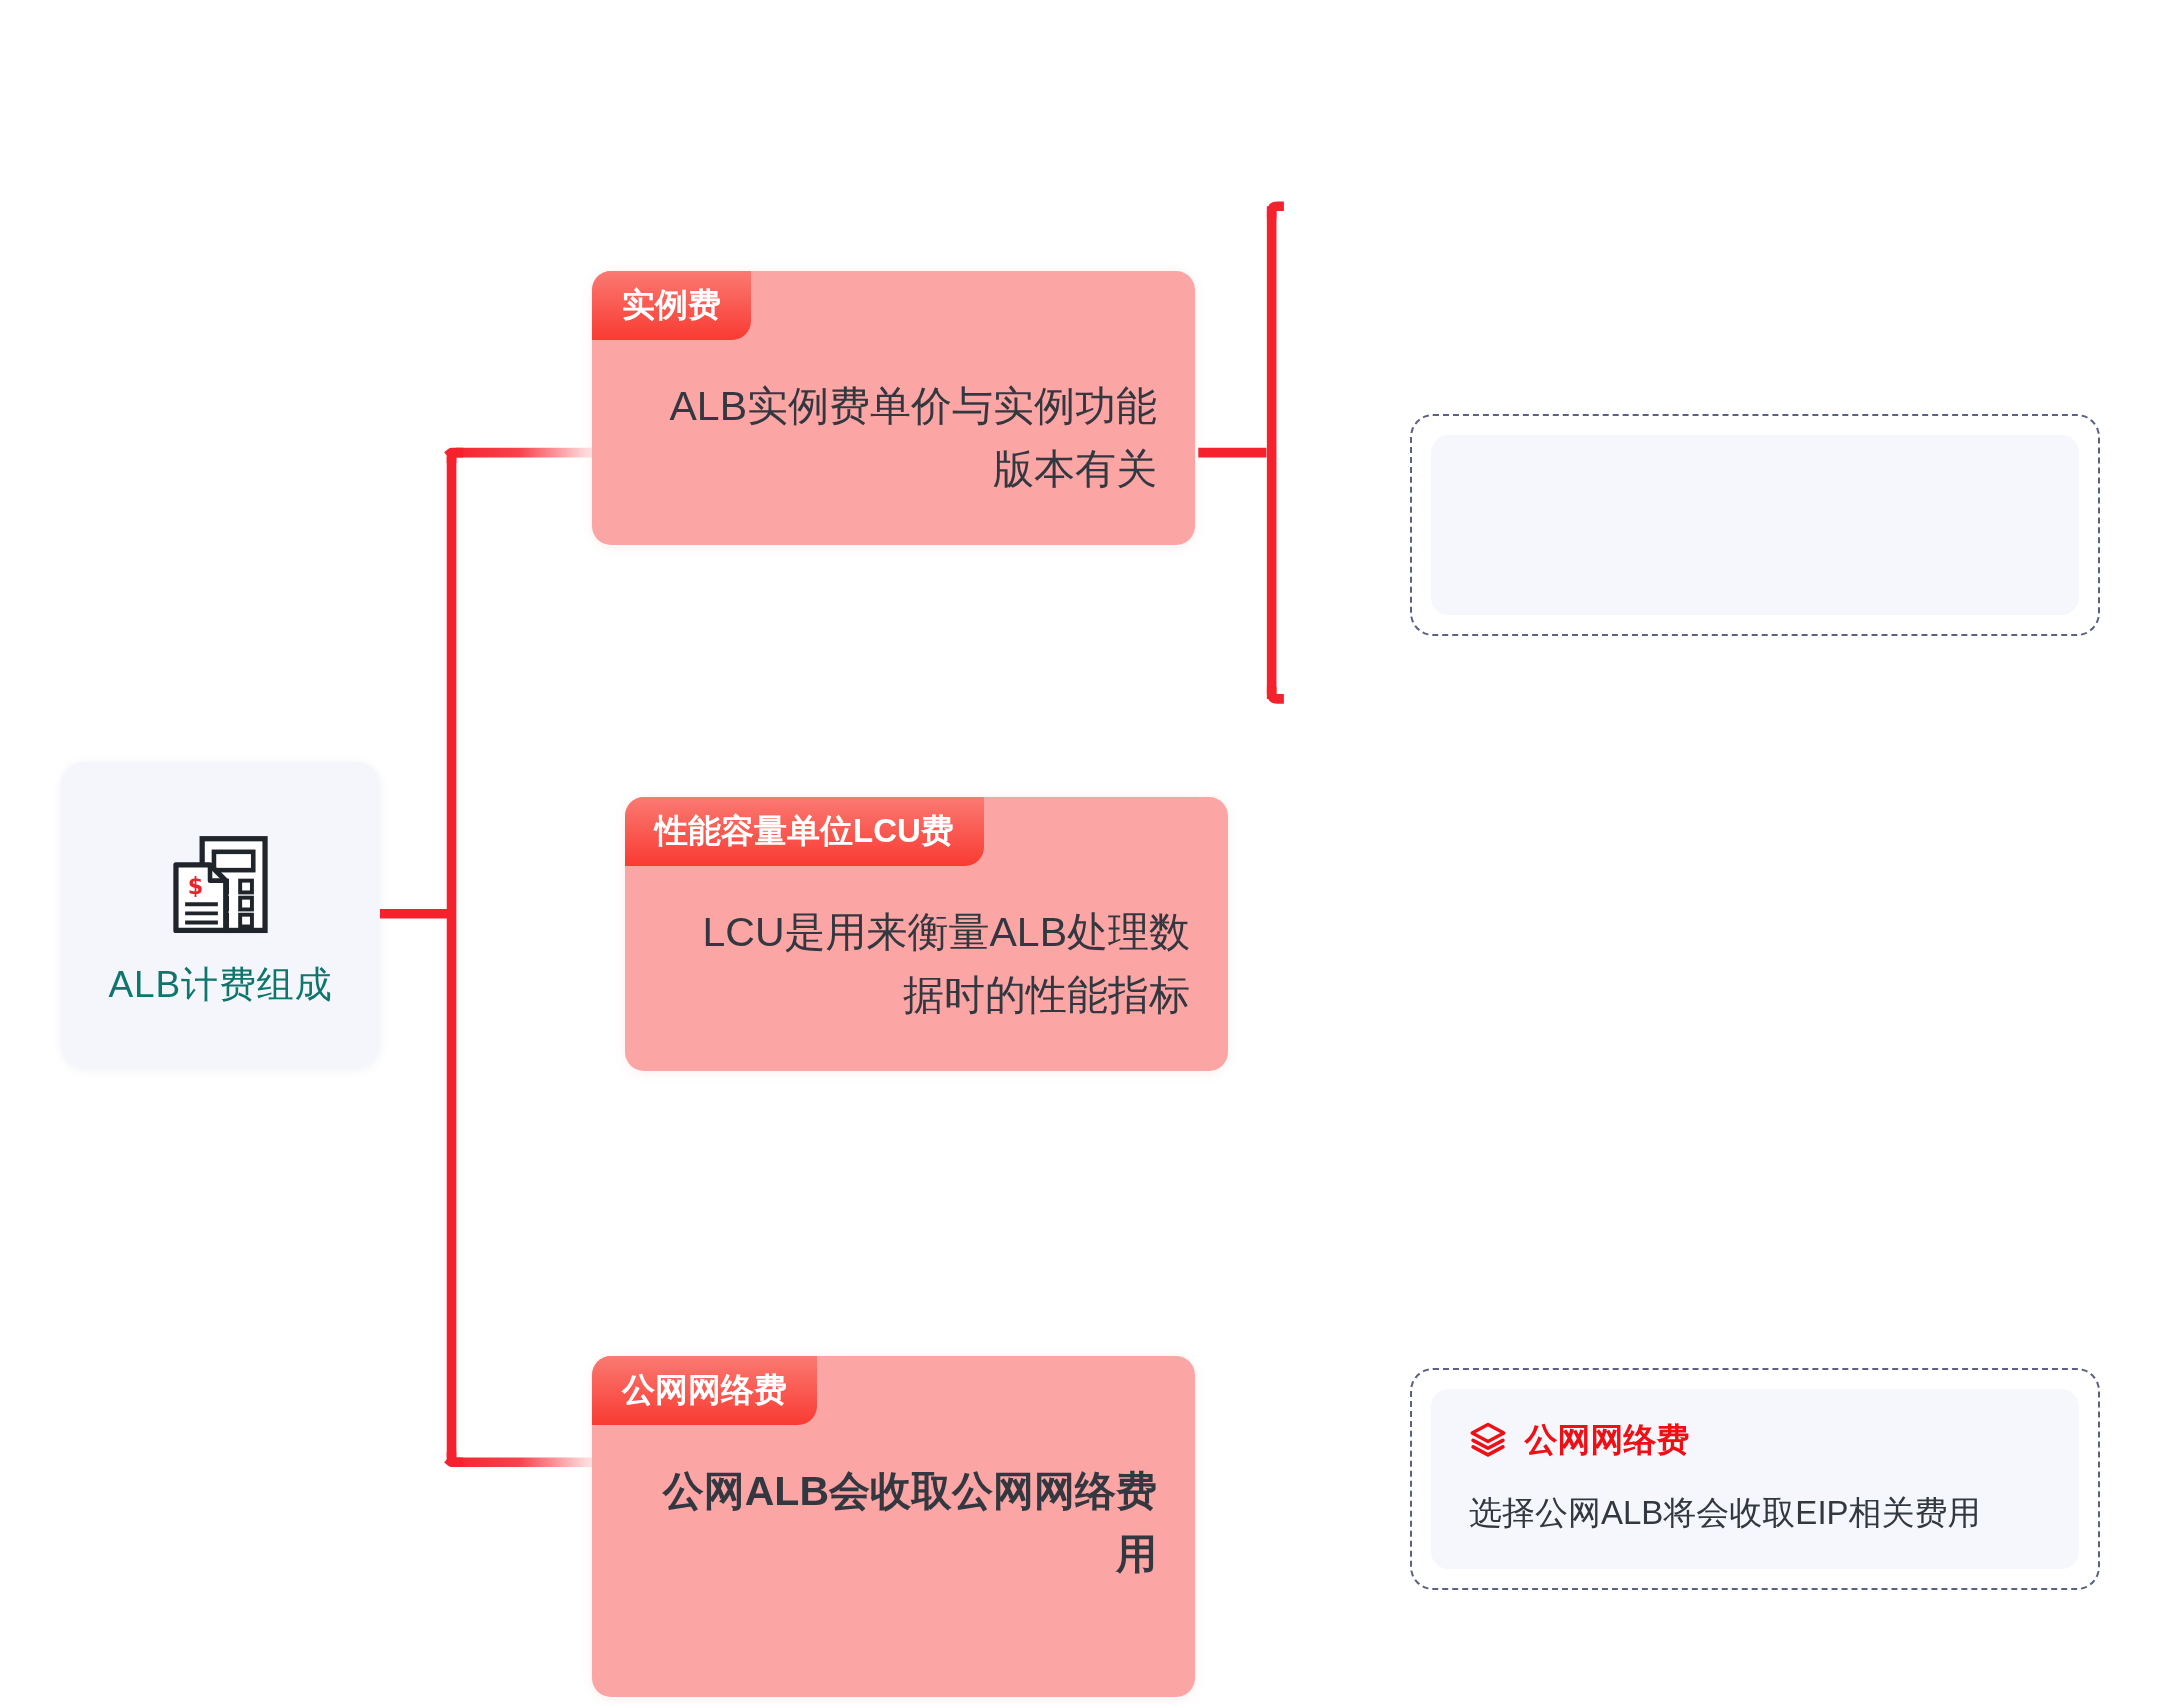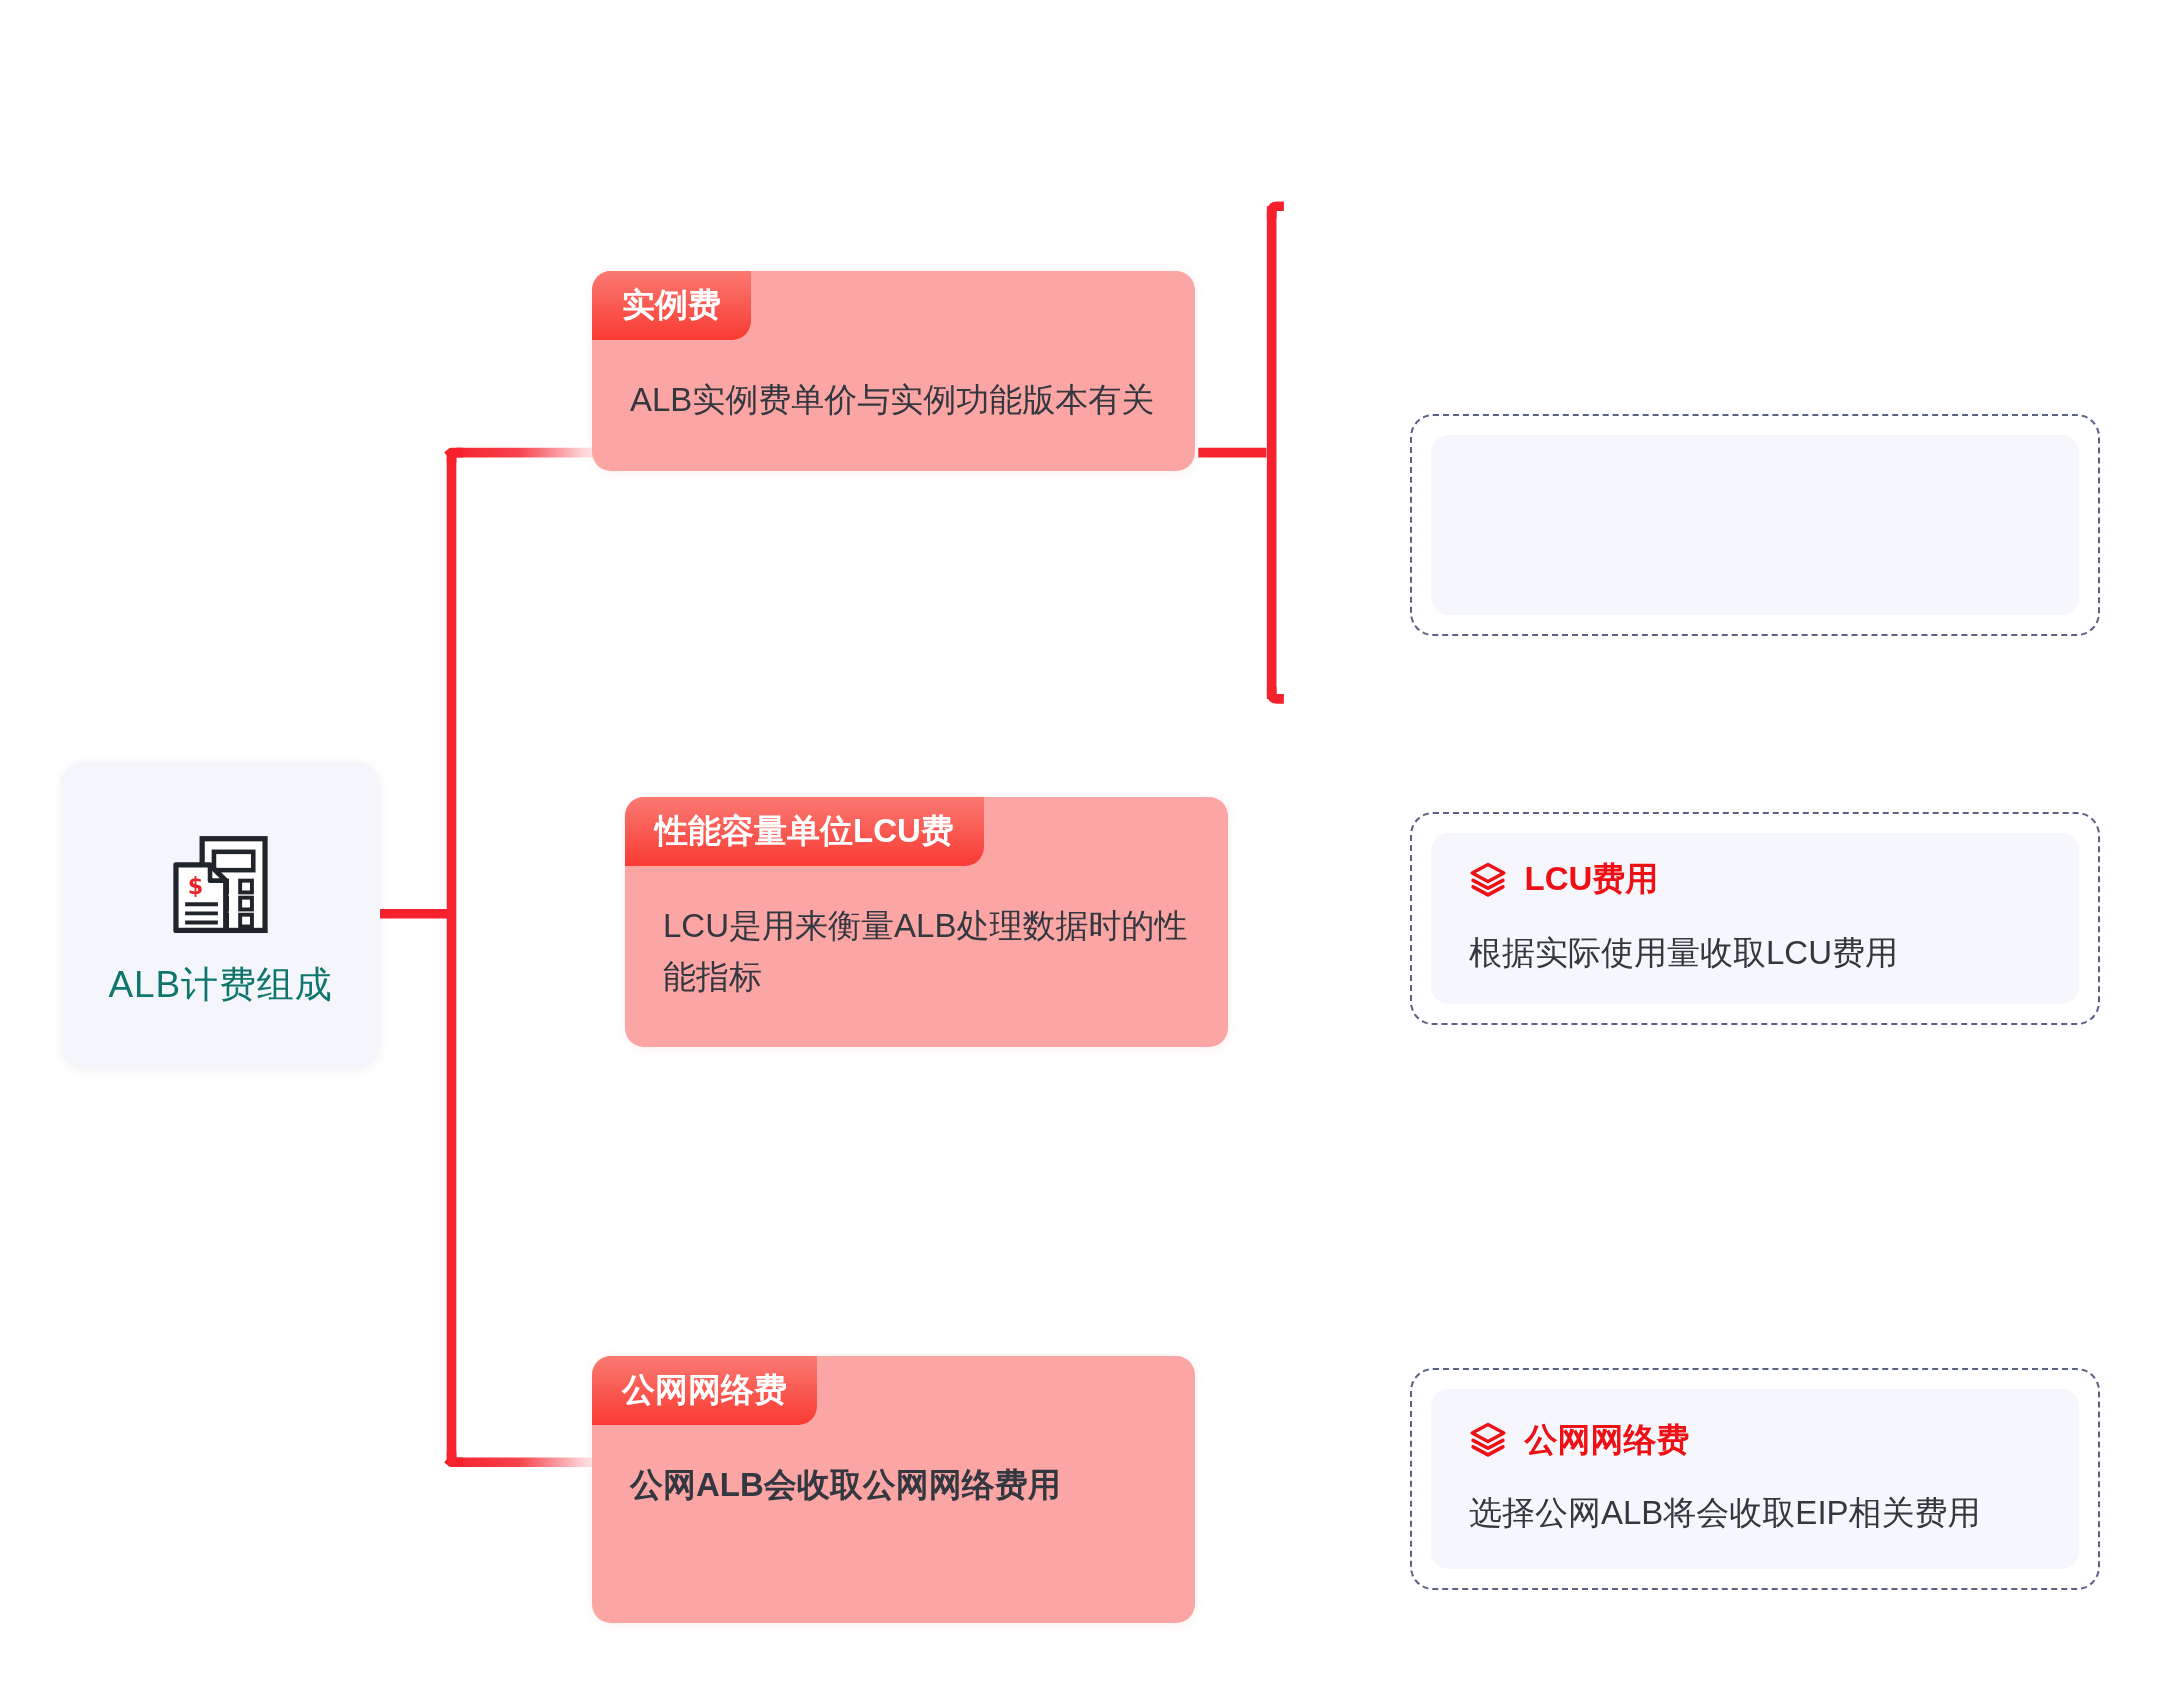--- a/index.html
+++ b/index.html
@@ -75,23 +75,24 @@
     border-top-left-radius: 19px;
     border-bottom-right-radius: 19px;
     color: #ffffff;
     font-size: 33px;
     font-weight: bold;
     line-height: 1.1;
     white-space: nowrap;
   }
   .branch-body {
     padding: 35px 38px 45px 38px;
-    font-size: 33px;
+    font-size: 41px;
     color: #333840;
     line-height: 1.52;
+    text-align: right;
   }
 
   
   .leaf-wrap {
     position: absolute;
     border: 2.6px dashed #5b6184;
     border-radius: 23px;
     box-sizing: border-box;
     padding: 19px;
   }
@@ -205,33 +206,20 @@
   <div class="leaf-wrap" style="left:1410px; top:414px; width:690px; height:222px;">
     <div class="leaf-card">
     </div>
   </div>
 
   <div class="branch-card" style="left:625px; top:797px;">
     <div class="branch-tab">性能容量单位LCU费</div>
     <div class="branch-body">LCU是用来衡量ALB处理数据时的性能指标</div>
   </div>
 
-  <div class="leaf-wrap" style="left:1410px; top:812px; width:690px; height:213px;">
-    <div class="leaf-card">
-      <div class="leaf-head">
-        <svg class="layers-icon" viewBox="0 0 24 24" xmlns="http://www.w3.org/2000/svg">
-          <path d="M12 2.2 L22 7.6 L12 13 L2 7.6 Z" fill="none" stroke="#ee1015" stroke-width="2.1" stroke-linejoin="round"></path>
-          <path d="M2.6 12.2 L12 17.2 L21.4 12.2" fill="none" stroke="#ee1015" stroke-width="2.3" stroke-linejoin="round" stroke-linecap="round"></path>
-          <path d="M2.6 16.4 L12 21.4 L21.4 16.4" fill="none" stroke="#ee1015" stroke-width="2.3" stroke-linejoin="round" stroke-linecap="round"></path>
-        </svg>
-        <div class="leaf-title">LCU费用</div>
-      </div>
-      <div class="leaf-desc">根据实际使用量收取LCU费用</div>
-    </div>
-  </div>
 
   <div class="branch-card" style="left:592px; top:1356px;">
     <div class="branch-tab">公网网络费</div>
     <div class="branch-body" style="padding-bottom:112px;font-weight:bold;">公网ALB会收取公网网络费用</div>
   </div>
 
   <div class="leaf-wrap" style="left:1410px; top:1368px; width:690px; height:222px;">
     <div class="leaf-card">
       <div class="leaf-head">
         <svg class="layers-icon" viewBox="0 0 24 24" xmlns="http://www.w3.org/2000/svg">

